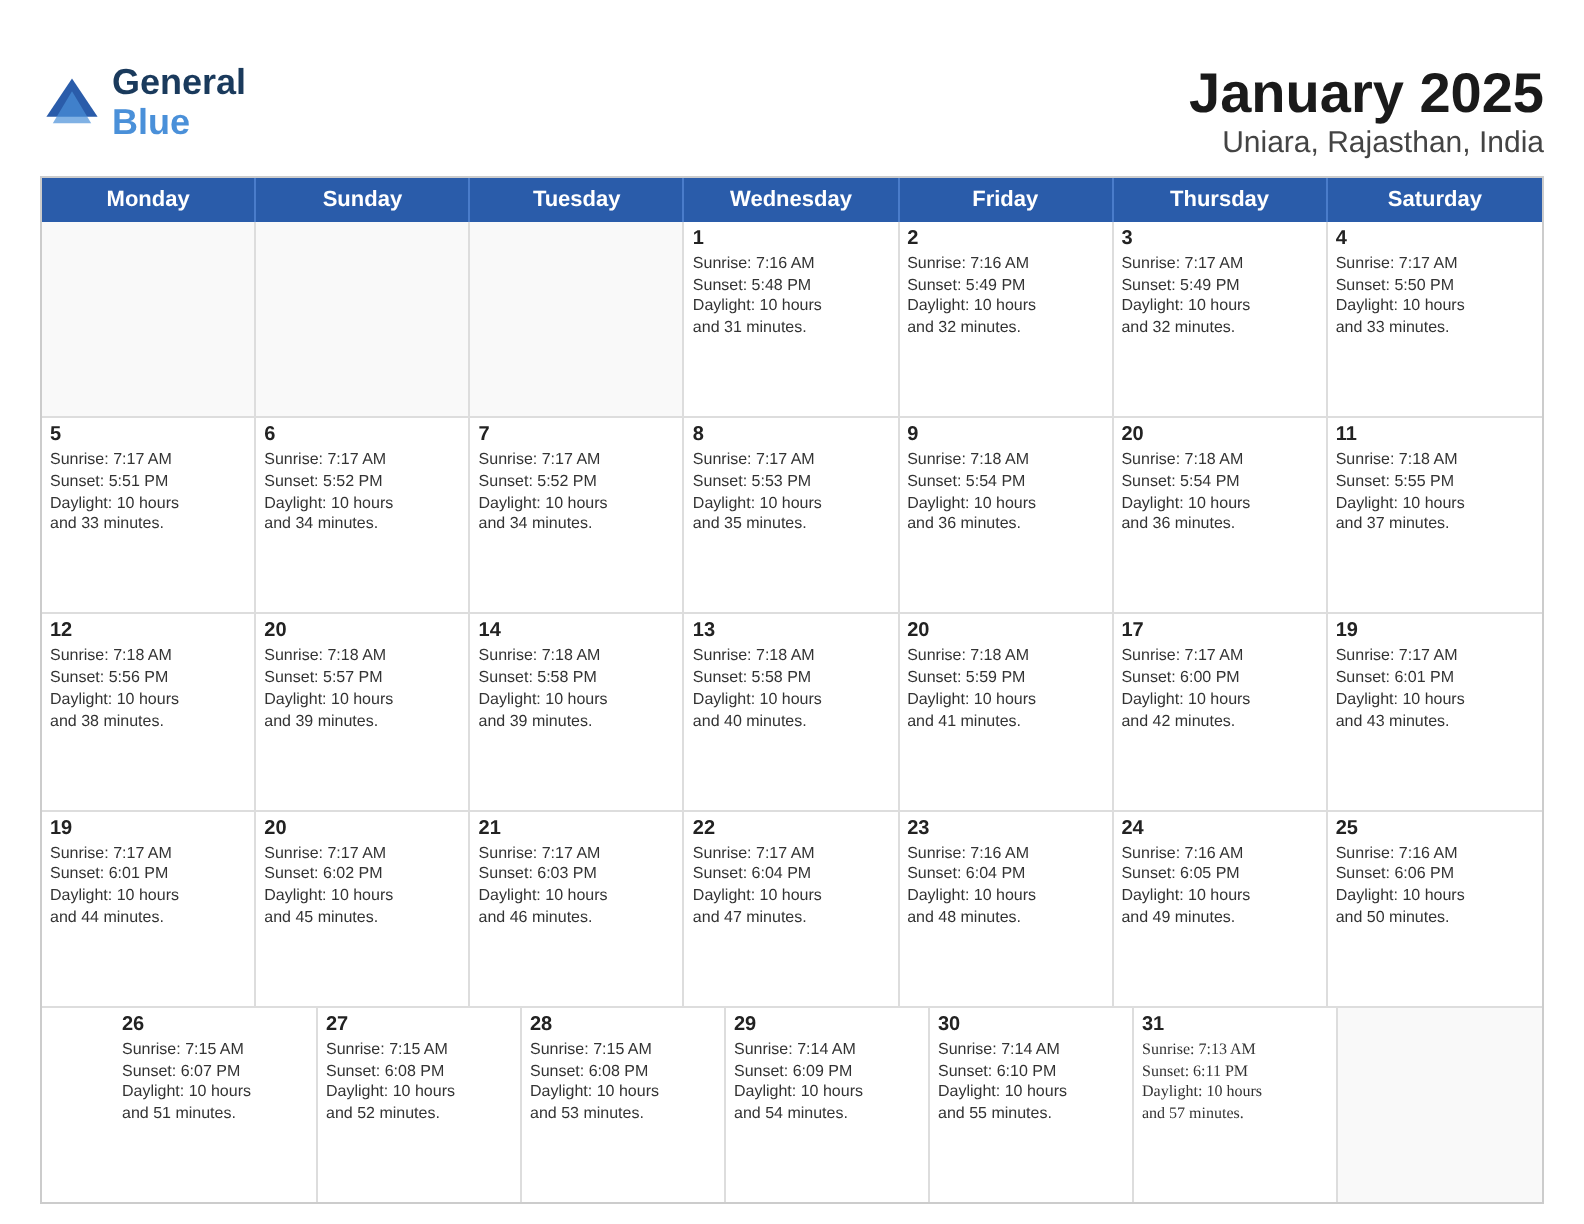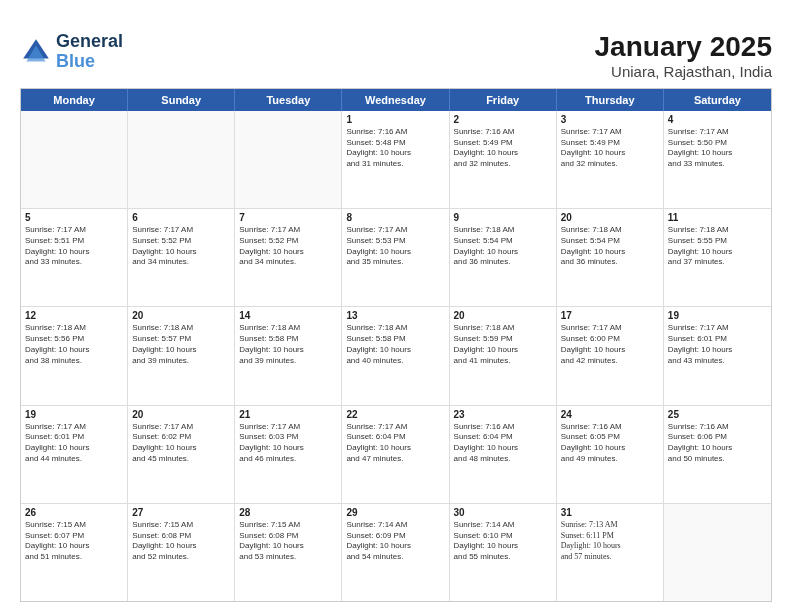--- a/index.html
+++ b/index.html
@@ -82,20 +82,21 @@
       flex-direction: column;
     }
     .cal-row {
       display: grid;
       grid-template-columns: repeat(7, 1fr);
       flex: 1;
       border-bottom: 1px solid #ddd;
     }
     .cal-row:last-child {
       border-bottom: none;
+      margin-left: 36px;
     }
     .cal-cell {
       border-right: 1px solid #ddd;
       padding: 3px 4px;
       font-size: 8.5px;
       color: #333;
       vertical-align: top;
       min-height: 0;
     }
     .cal-cell:last-child {

